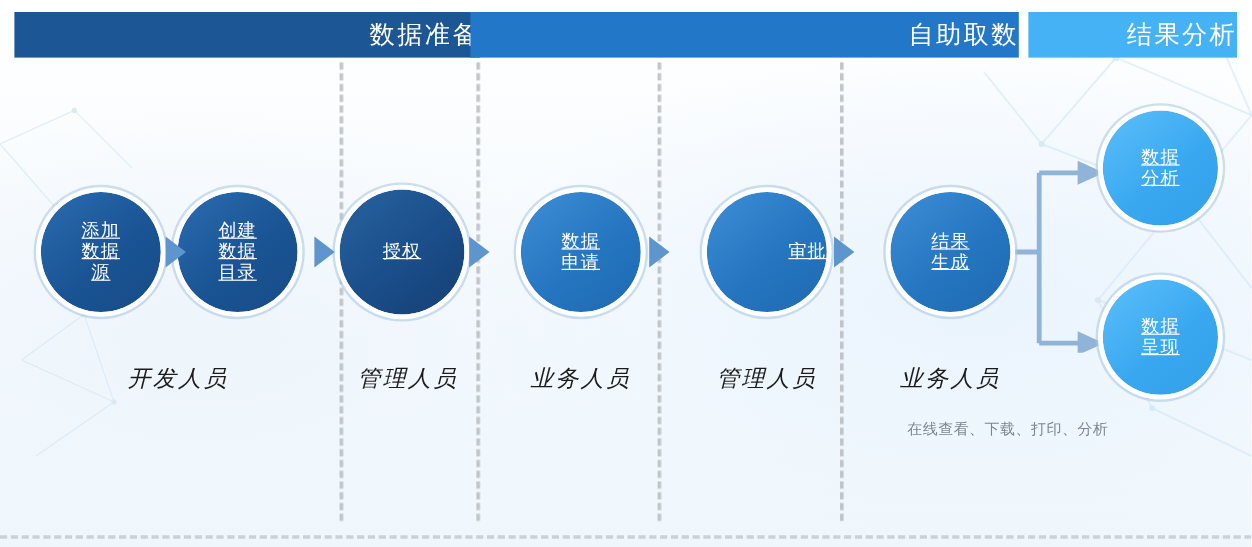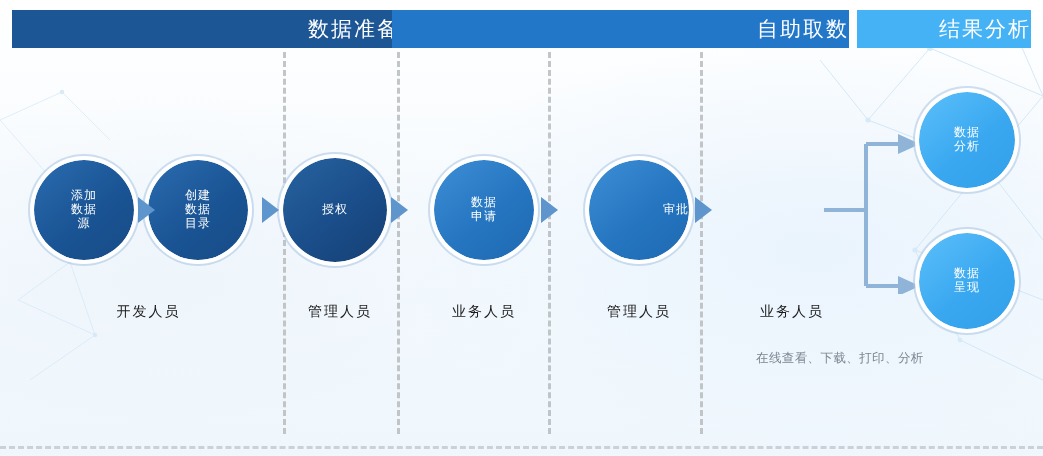--- a/index.html
+++ b/index.html
@@ -63,23 +63,24 @@
   
   .node {
     position:absolute;
     border-radius:50%;
     display:flex;
     align-items:center;
     justify-content:center;
     text-align:center;
     color:#ffffff;
     line-height:1.16;
-    font-size:12px;
+    font-size:15px;
     letter-spacing:1px;
     white-space:pre-line;
+    text-decoration:underline;
   }
   .node .ring {
     position:absolute;
     inset:0;
     border-radius:50%;
     box-shadow:0 0 0 4px #ffffff, 0 0 0 6px rgba(168,196,225,.55);
   }
   .node .lbl { position:relative; z-index:2; }
 
   .nd-dark   { background:linear-gradient(140deg,#2a6cb0 0%,#1a5494 55%,#174b86 100%); }
@@ -92,25 +93,26 @@
     position:absolute;
     width:0; height:0;
     border-top:13px solid transparent;
     border-bottom:13px solid transparent;
     border-left:17px solid #5f95cd;
   }
 
   
   .role {
     position:absolute;
-    font-size:14px;
+    font-size:19px;
     color:#1b1b1b;
     letter-spacing:2px;
     text-align:center;
     white-space:nowrap;
+    font-style:italic;
   }
 
   
   .desc {
     position:absolute;
     font-size:12.5px;
     color:#7d8590;
     line-height:1.75;
     letter-spacing:.4px;
     white-space:pre-line;
@@ -191,20 +193,25 @@
     <span class="ring"></span>
     <span class="lbl">数据
 申请</span>
   </div>
 
   <div class="node nd-mid" style="left:589px; top:160px; width:100px; height:100px;justify-content:flex-end;">
     <span class="ring"></span>
     <span class="lbl">审批</span>
   </div>
 
+  <div class="node nd-mid" style="left:742px; top:160px; width:100px; height:100px;">
+    <span class="ring"></span>
+    <span class="lbl">结果
+生成</span>
+  </div>
 
   <div class="node nd-light" style="left:919px; top:92px;  width:96px;  height:96px;">
     <span class="ring"></span>
     <span class="lbl">数据
 分析</span>
   </div>
 
   <div class="node nd-light" style="left:919px; top:233px; width:96px;  height:96px;">
     <span class="ring"></span>
     <span class="lbl">数据

